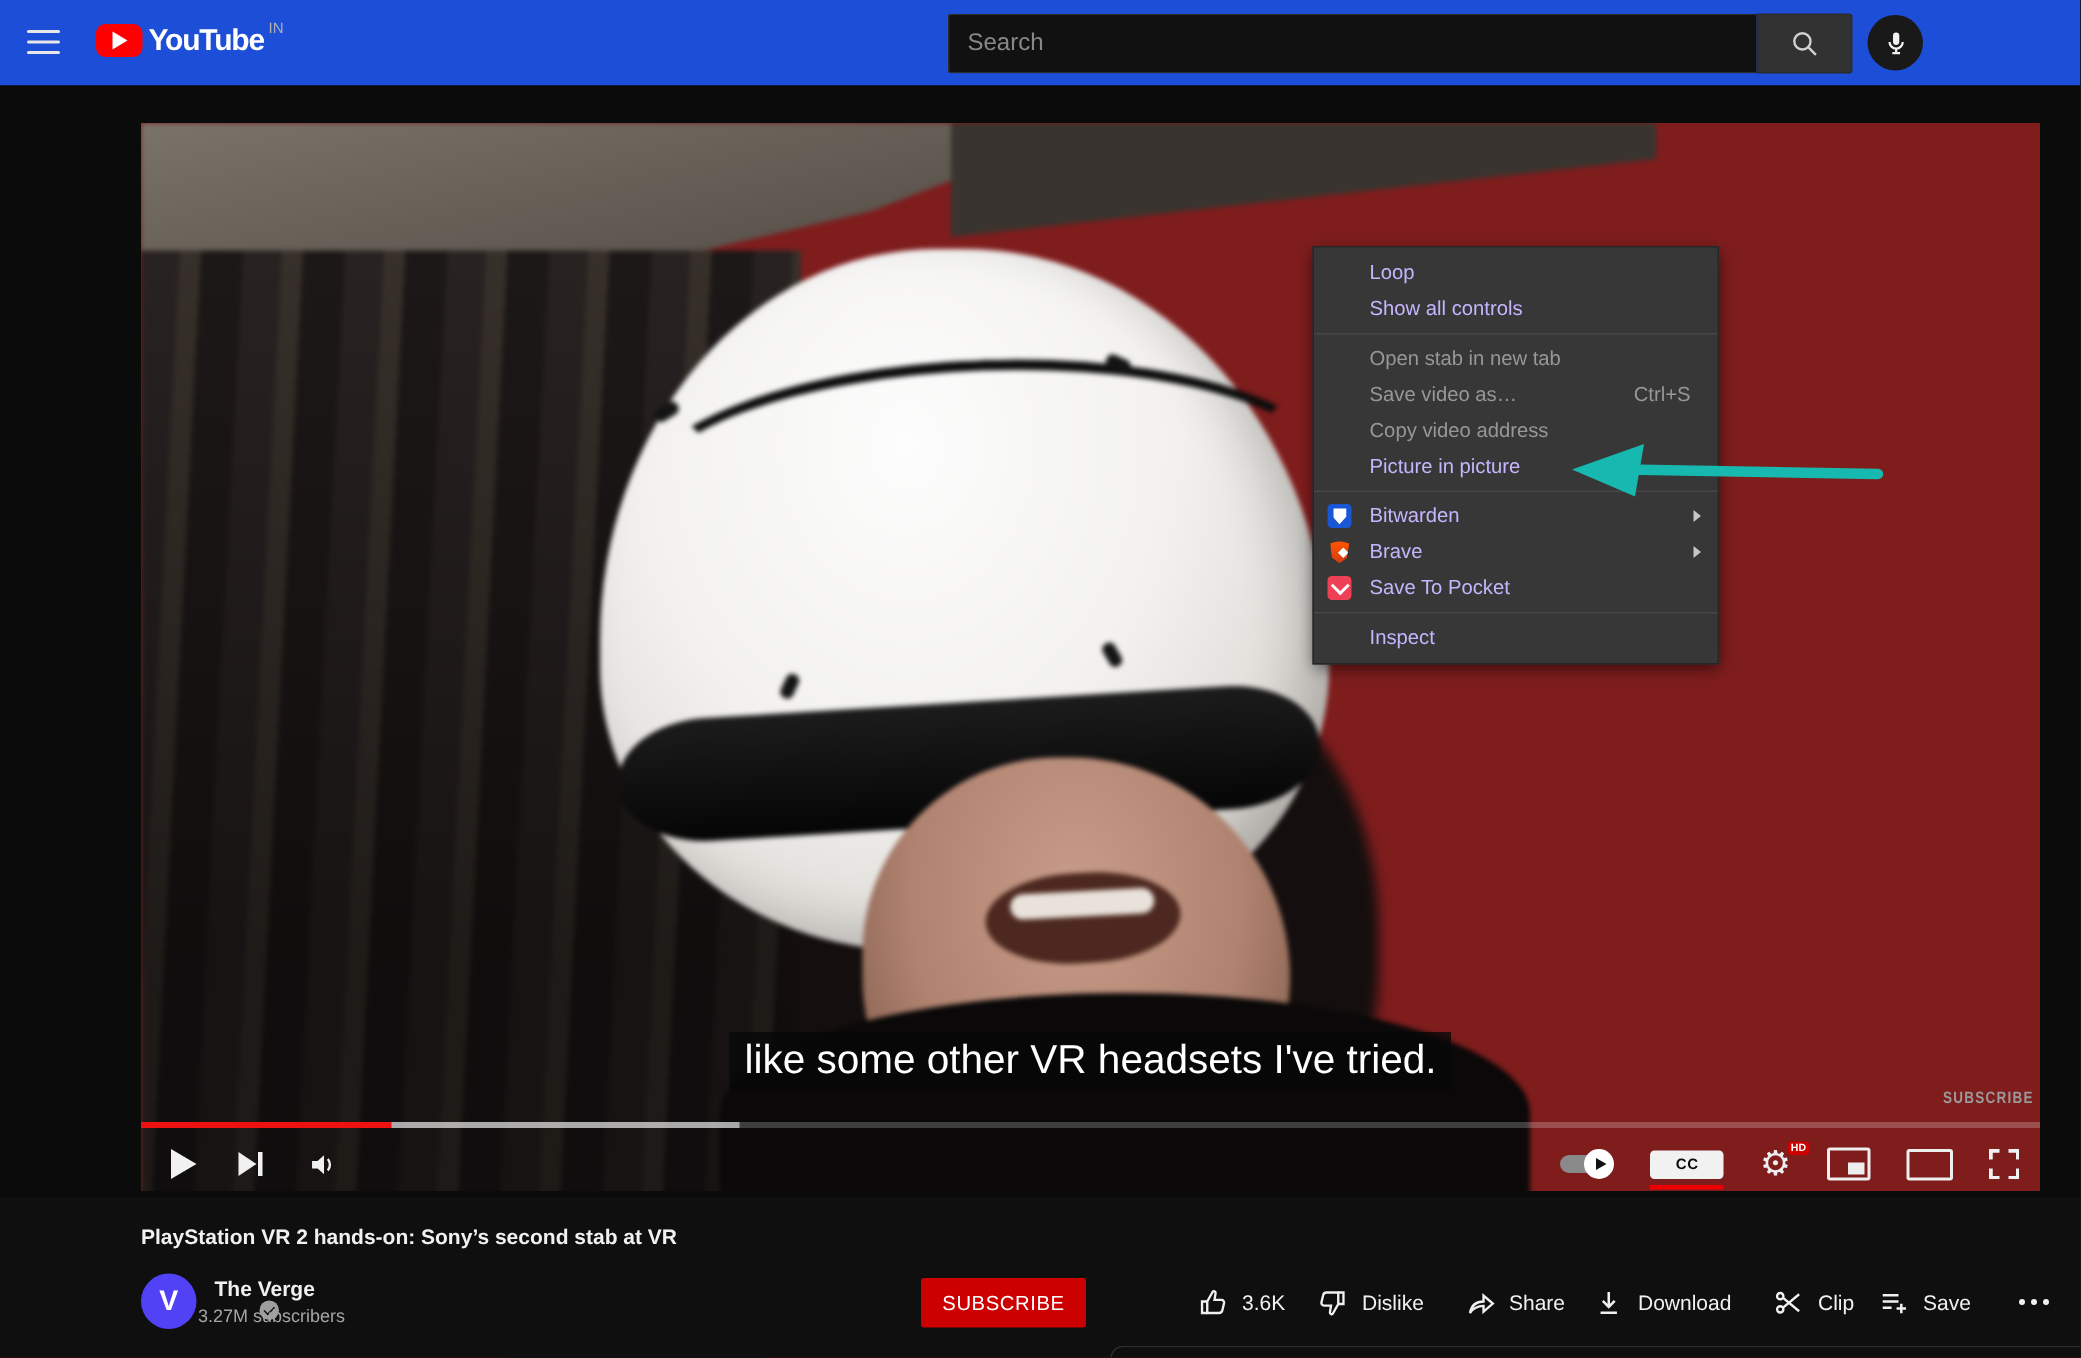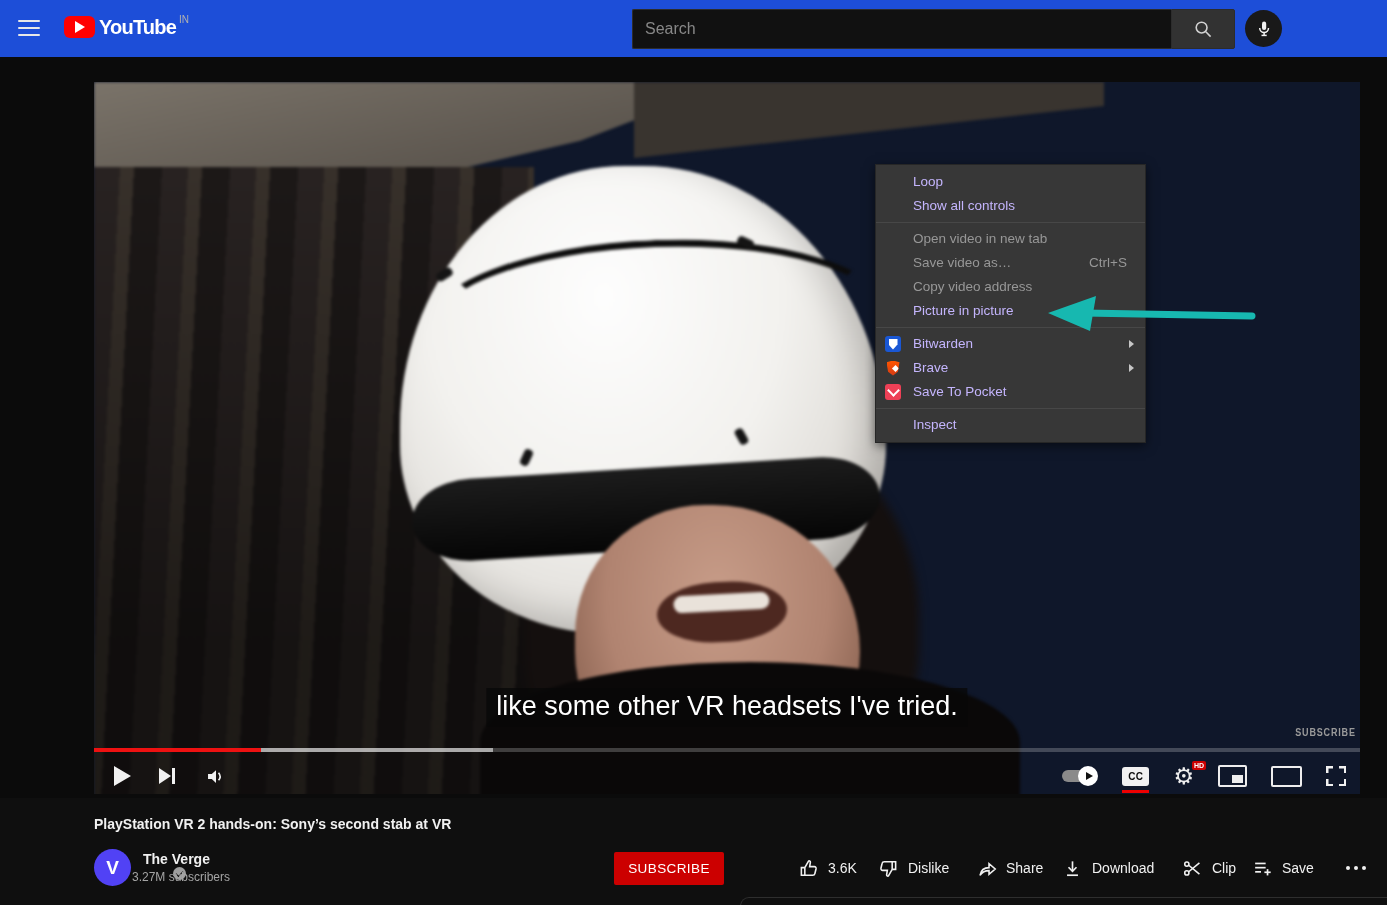--- a/index.html
+++ b/index.html
@@ -20,21 +20,21 @@
   .search-input{box-sizing:border-box;width:539px;height:40px;background:#111;border:1px solid #2c2c2c;
        border-right:none;border-radius:2px 0 0 2px;color:#ddd;font-size:16px;padding:0 12px;outline:none;}
   .search-input::placeholder{color:#888;}
   .search-btn{box-sizing:border-box;width:64px;height:40px;background:#323232;border:1px solid #2c2c2c;
        border-radius:0 2px 2px 0;display:flex;align-items:center;justify-content:center;cursor:pointer;}
   .mic-btn{position:absolute;left:1245px;top:10px;width:37px;height:37px;border-radius:50%;background:#191919;
        display:flex;align-items:center;justify-content:center;cursor:pointer;}
 
   
   .stage{position:absolute;left:0;top:57px;width:100%;height:741px;background:#0b0b0b;}
-  .frame{position:absolute;left:94px;top:25px;width:1266px;height:712px;background:#0f172a;overflow:hidden;}
+  .frame{position:absolute;left:94px;top:25px;width:1266px;height:712px;background:#7f1d1d;overflow:hidden;}
   .scene{position:absolute;inset:0;filter:blur(1.6px);}
   .ceiling{position:absolute;left:0;top:0;width:640px;height:210px;
        background:linear-gradient(168deg,#7a7369,#4a443e 75%);
        clip-path:polygon(0 0,100% 0,76% 28%,0 82%);}
   .ceiling2{position:absolute;left:540px;top:0;width:470px;height:80px;background:#39342f;
        clip-path:polygon(0 0,100% 0,100% 30%,0 95%);}
   .curtains{position:absolute;left:0;top:85px;width:440px;height:630px;
        background:linear-gradient(180deg,rgba(0,0,0,0),rgba(0,0,0,.45) 75%),
        repeating-linear-gradient(93deg,#282221 0 26px,#37302a 26px 40px,#1c1817 40px 68px);}
   .hair{position:absolute;left:430px;top:330px;width:395px;height:410px;background:#140f0e;
@@ -74,21 +74,21 @@
   .next-btn .b{width:3px;height:16px;background:#f1f1f1;margin-left:1px;}
   .vol-btn{margin-right:22px;cursor:pointer;display:flex;align-items:center;}
   .time{color:#ddd;font-size:13px;margin-top:47px;}
 
   .controls-right{position:absolute;right:14px;top:676px;height:36px;display:flex;align-items:center;gap:24px;}
   .ap-toggle{position:relative;width:36px;height:14px;cursor:pointer;}
   .ap-track{position:absolute;left:0;top:1px;width:34px;height:12px;background:#8a8a8a;border-radius:7px;}
   .ap-knob{position:absolute;right:0;top:-3px;width:20px;height:20px;background:#fff;border-radius:50%;
        display:flex;align-items:center;justify-content:center;}
   .ap-knob i{width:0;height:0;border-left:7px solid #111;border-top:4.5px solid transparent;border-bottom:4.5px solid transparent;margin-left:2px;}
-  .cc-btn{position:relative;width:27px;height:19px;background:#f1f1f1;border-radius:3px;color:#0b0b0b;
+  .cc-btn{position:relative;width:49px;height:19px;background:#f1f1f1;border-radius:3px;color:#0b0b0b;
        font-size:10px;font-weight:700;display:flex;align-items:center;justify-content:center;cursor:pointer;letter-spacing:.5px;}
   .cc-btn::after{content:"";position:absolute;left:0;right:0;bottom:-7px;height:3px;background:#e00;}
   .gear-btn{position:relative;cursor:pointer;}
   .gear-glyph{font-family:"DejaVu Sans",sans-serif;font-size:23px;color:#eee;line-height:1;}
   .hd-badge{position:absolute;top:-4px;right:-12px;background:#cc0000;color:#fff;font-size:7px;font-weight:700;
        padding:1px 2px;border-radius:2px;}
   .mini-btn{position:relative;width:25px;height:18px;border:2px solid #eee;border-radius:2px;cursor:pointer;}
   .mini-btn::after{content:"";position:absolute;right:2px;bottom:2px;width:11px;height:8px;background:#eee;}
   .theater-btn{width:27px;height:17px;border:2px solid #eee;border-radius:2px;cursor:pointer;}
   .fs-btn{width:20px;height:20px;cursor:pointer;background-image:
@@ -246,21 +246,21 @@
         <div class="fs-btn"></div>
       </div>
 
     </div>
   </div>
 
   <div class="ctx">
     <div class="ctx-item">Loop</div>
     <div class="ctx-item">Show all controls</div>
     <div class="ctx-sep"></div>
-    <div class="ctx-item disabled">Open video in new tab</div>
+    <div class="ctx-item disabled">Open stab in new tab</div>
     <div class="ctx-item disabled">
       <span>Save video as…</span>
       <span class="ctx-short">Ctrl+S</span>
     </div>
     <div class="ctx-item disabled">Copy video address</div>
     <div class="ctx-item">Picture in picture</div>
     <div class="ctx-sep"></div>
     <div class="ctx-item">
       <span class="ctx-ico ico-bitwarden">
           <i></i>

